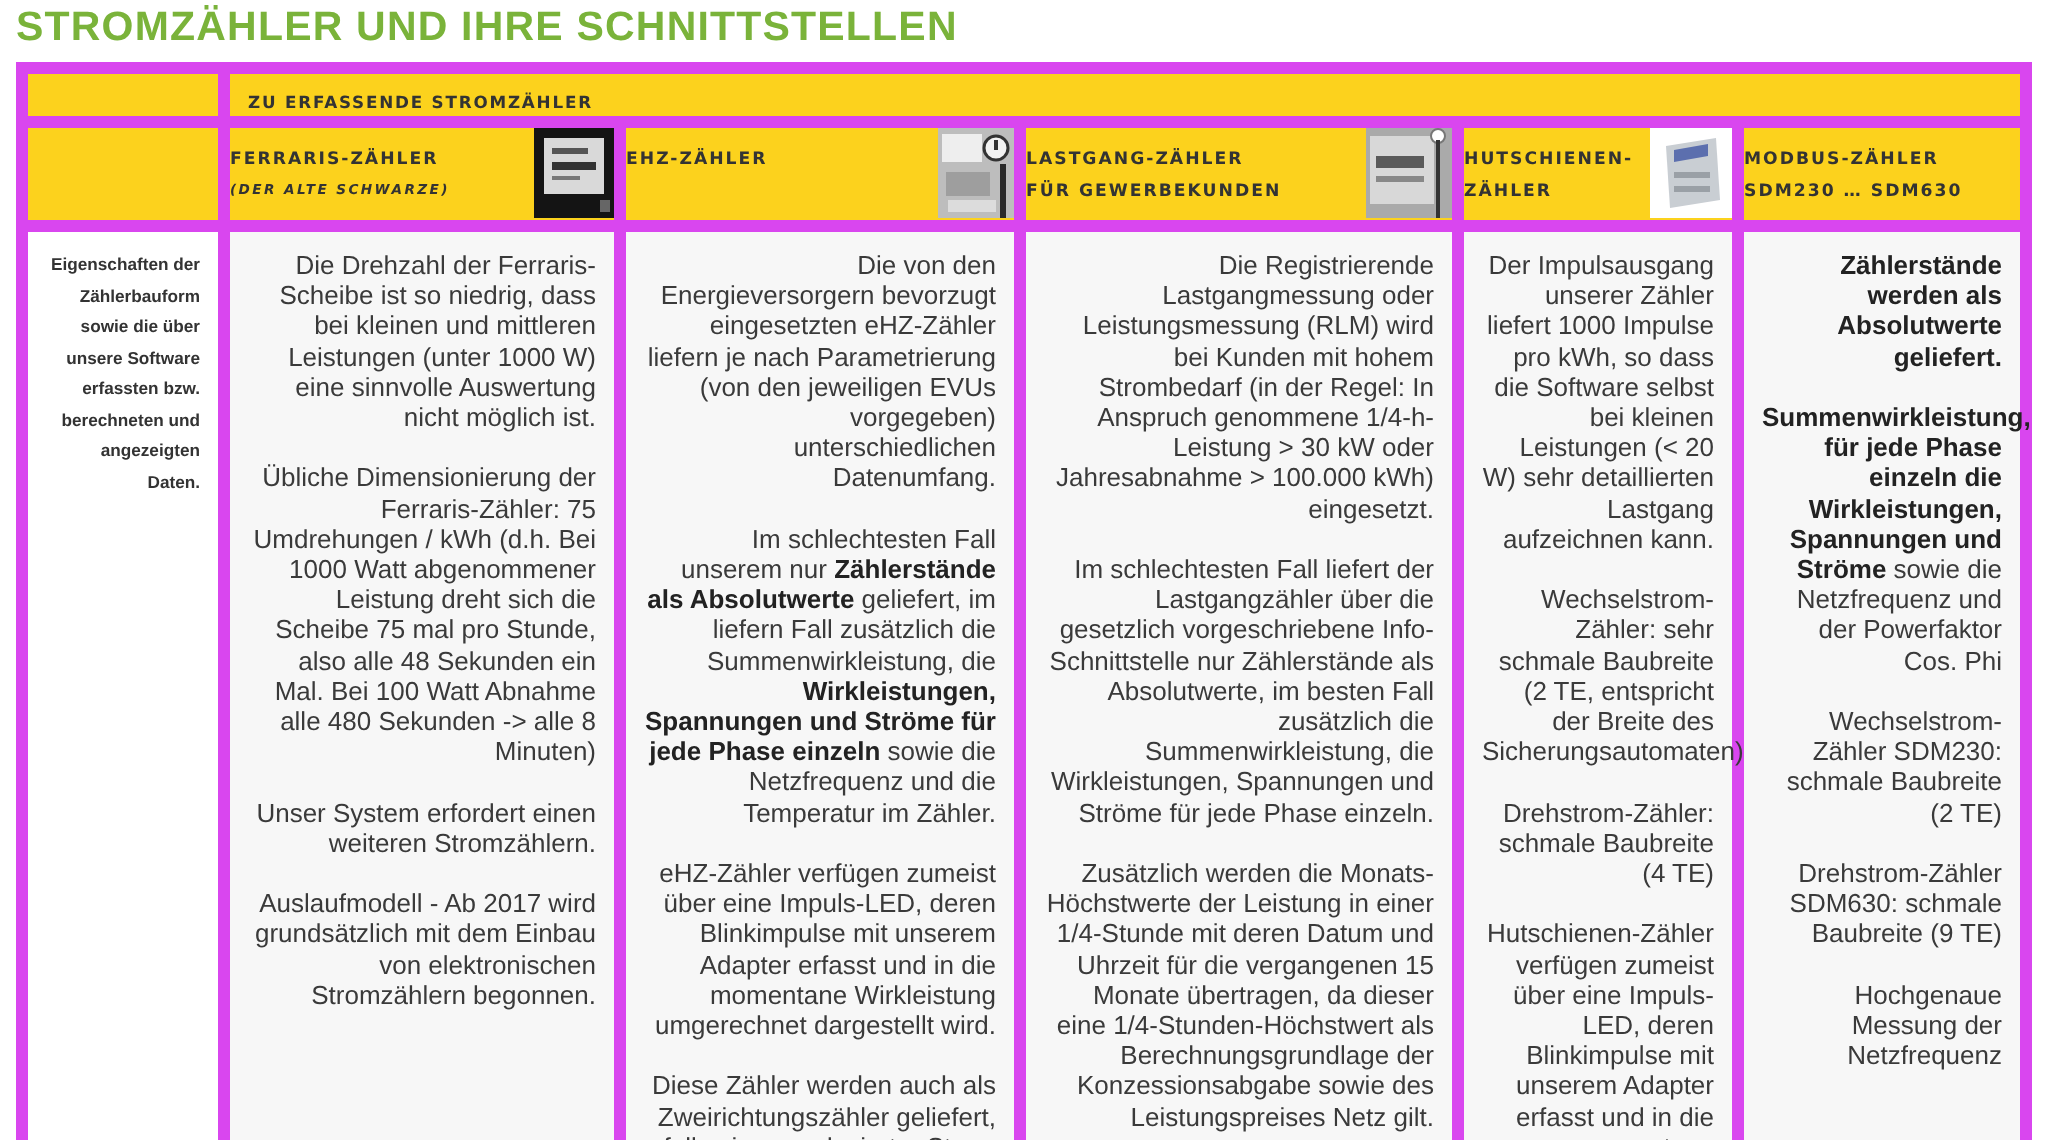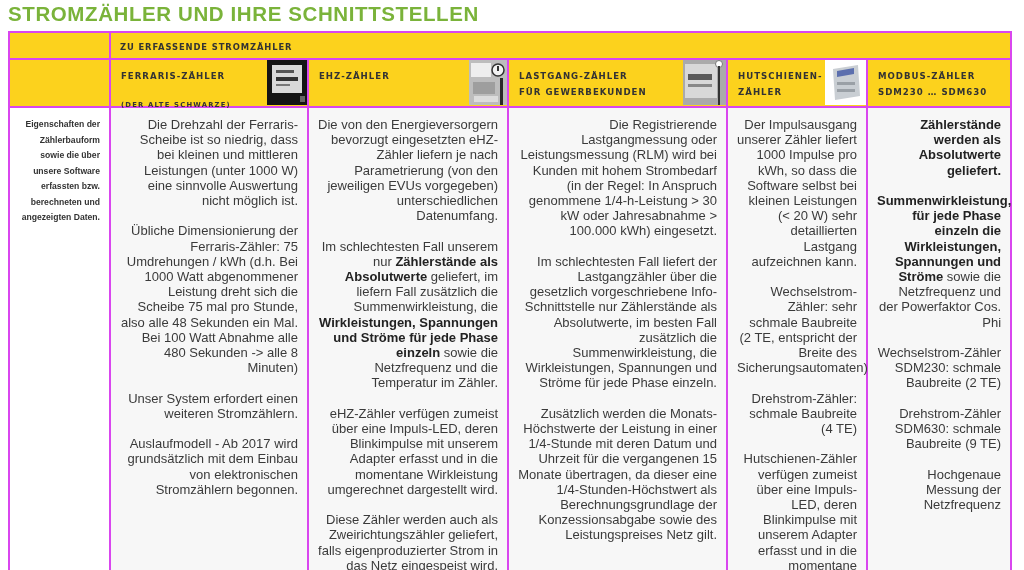--- a/index.html
+++ b/index.html
@@ -7,36 +7,36 @@
   body { font-family: "Liberation Sans", sans-serif; color: #333; position: relative; }
   .page-title {
     position: absolute; left: 8px; top: 2px;
     font-family: Liberation Sans, sans-serif; font-weight: bold;
     font-size: 20.5px; color: #7ab33a; letter-spacing: 0.6px; white-space: nowrap;
   }
   .tbl {
     position: absolute; left: 8px; top: 31px; width: 1002px;
     border-collapse: collapse; table-layout: fixed;
   }
-  .tbl td { border: 2px solid #d946ef; vertical-align: top; }
+  .tbl td { border: 6px solid #d946ef; vertical-align: top; }
   .hdr td { background: #fcd21d; }
   .row-group td { height: 27px; }
   .group-label {
     font-family: "DejaVu Sans", sans-serif; font-weight: bold; font-size: 8.4px;
     letter-spacing: 0.9px; color: #333; padding: 9px 0 0 9px; white-space: nowrap;
   }
   .row-heads td { height: 46px; position: relative; }
   .mh { position: relative; height: 46px; }
   .mh-title {
-    position: absolute; left: 10px; top: 9px;
+    position: absolute; left: 0; top: 9px;
     font-family: "DejaVu Sans", sans-serif; font-weight: bold; font-size: 8.6px;
     letter-spacing: 1px; color: #333; line-height: 15.5px;
   }
   .mh-sub {
-    display: block; font-size: 6.8px; letter-spacing: 1.2px; margin-top: 15px; line-height: 11px;
+    display: block; font-size: 6.8px; letter-spacing: 1.2px; margin-top: 1px; line-height: 11px; font-style: italic;
   }
   .thumb { position: absolute; top: 0; right: 0; height: 45px; overflow: hidden; }
   .body-row td { background: #f7f7f7; padding: 9px 9px 0 9px; height: 345px; text-align: right; }
   .body-row td.first { background: #ffffff; }
   .cell-text p {
     font-size: 13px; line-height: 15.2px; color: #3a3a3a; margin-bottom: 15.2px;
   }
   .cell-text p b { font-weight: bold; color: #222; }
   .side-text {
     font-size: 8.6px; line-height: 15.5px; font-weight: bold; color: #333;

